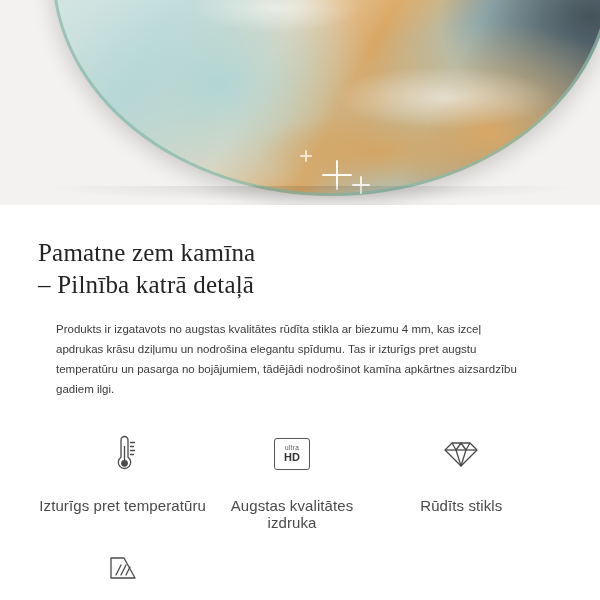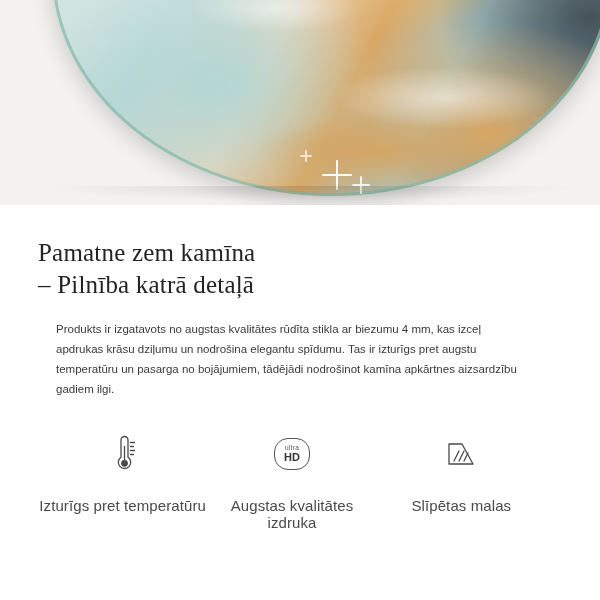--- a/index.html
+++ b/index.html
@@ -145,21 +145,21 @@
     margin-top: 22px;
     font-size: 15px;
     color: #4a4a4a;
     text-align: center;
     letter-spacing: .1px;
   }
   .hd-badge {
     width: 34px;
     height: 30px;
     border: 1.4px solid #555;
-    border-radius: 14px;
+    border-radius: 3px;
     display: flex;
     flex-direction: column;
     align-items: center;
     justify-content: center;
     line-height: 1;
   }
   .hd-badge .hd-top {
     font-size: 6.5px;
     letter-spacing: .3px;
     color: #555;
@@ -215,20 +215,31 @@
         <div class="feature-icon">
           <div class="hd-badge">
             <span class="hd-top">ultra</span>
             <span class="hd-bottom">HD</span>
           </div>
         </div>
         <div class="feature-label">Augstas kvalitātes izdruka</div>
       </div>
 
 
+      <div class="feature">
+        <div class="feature-icon">
+          <svg width="36" height="34" viewBox="0 0 36 34" fill="none" stroke="#4a4a4a" stroke-width="1.3" stroke-linejoin="round">
+            <path d="M9 6h18l7 7-16 16L2 13 9 6z"></path>
+            <path d="M2 13h32"></path>
+            <path d="M9 6l4 7 5-7 5 7 4-7"></path>
+            <path d="M13 13l5 16 5-16"></path>
+          </svg>
+        </div>
+        <div class="feature-label">Rūdīts stikls</div>
+      </div>
 
       <div class="feature">
         <div class="feature-icon">
           <svg width="38" height="34" viewBox="0 0 38 34" fill="none" stroke="#4a4a4a" stroke-width="1.3" stroke-linecap="round" stroke-linejoin="round">
             <path d="M7 27h24L20 7H7v20z"></path>
             <path d="M12 24l5-10M17 24l5-10M22 24l4-8"></path>
           </svg>
         </div>
         <div class="feature-label">Slīpētas malas</div>
       </div>

